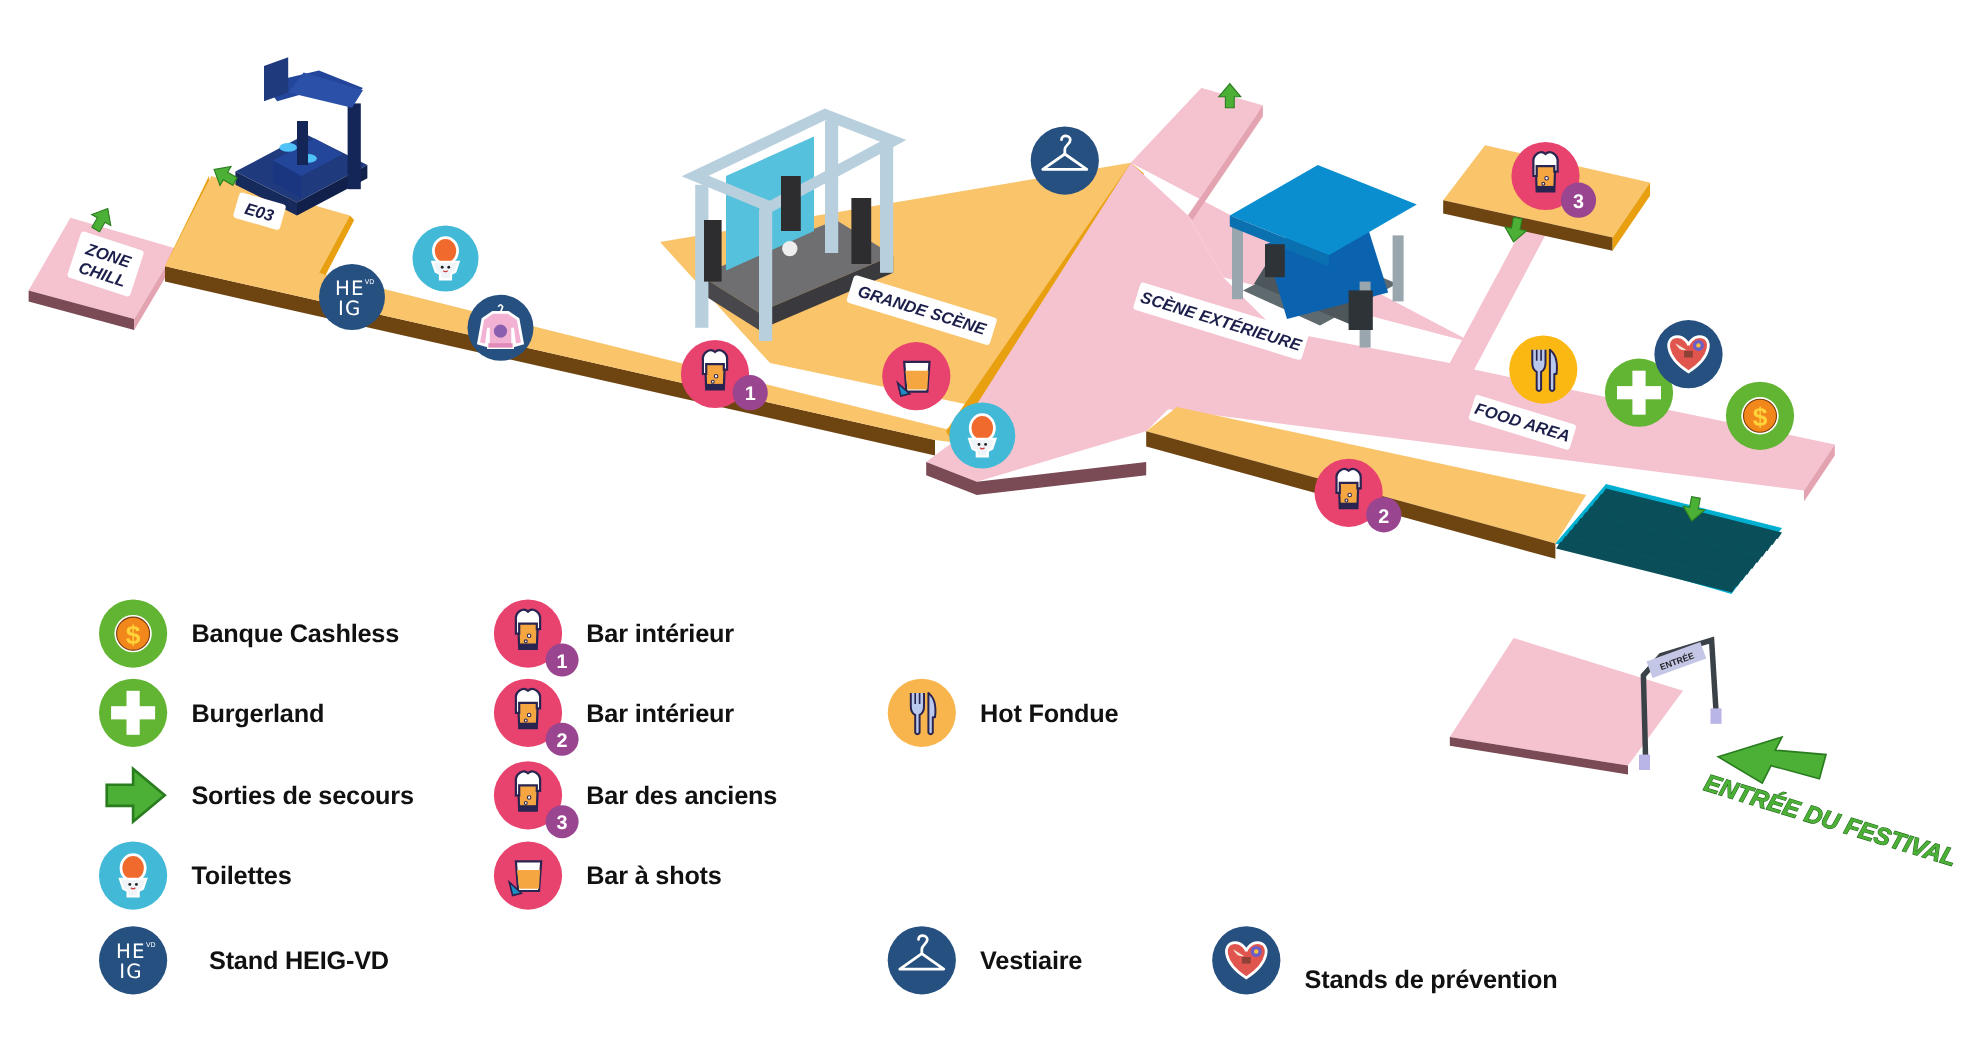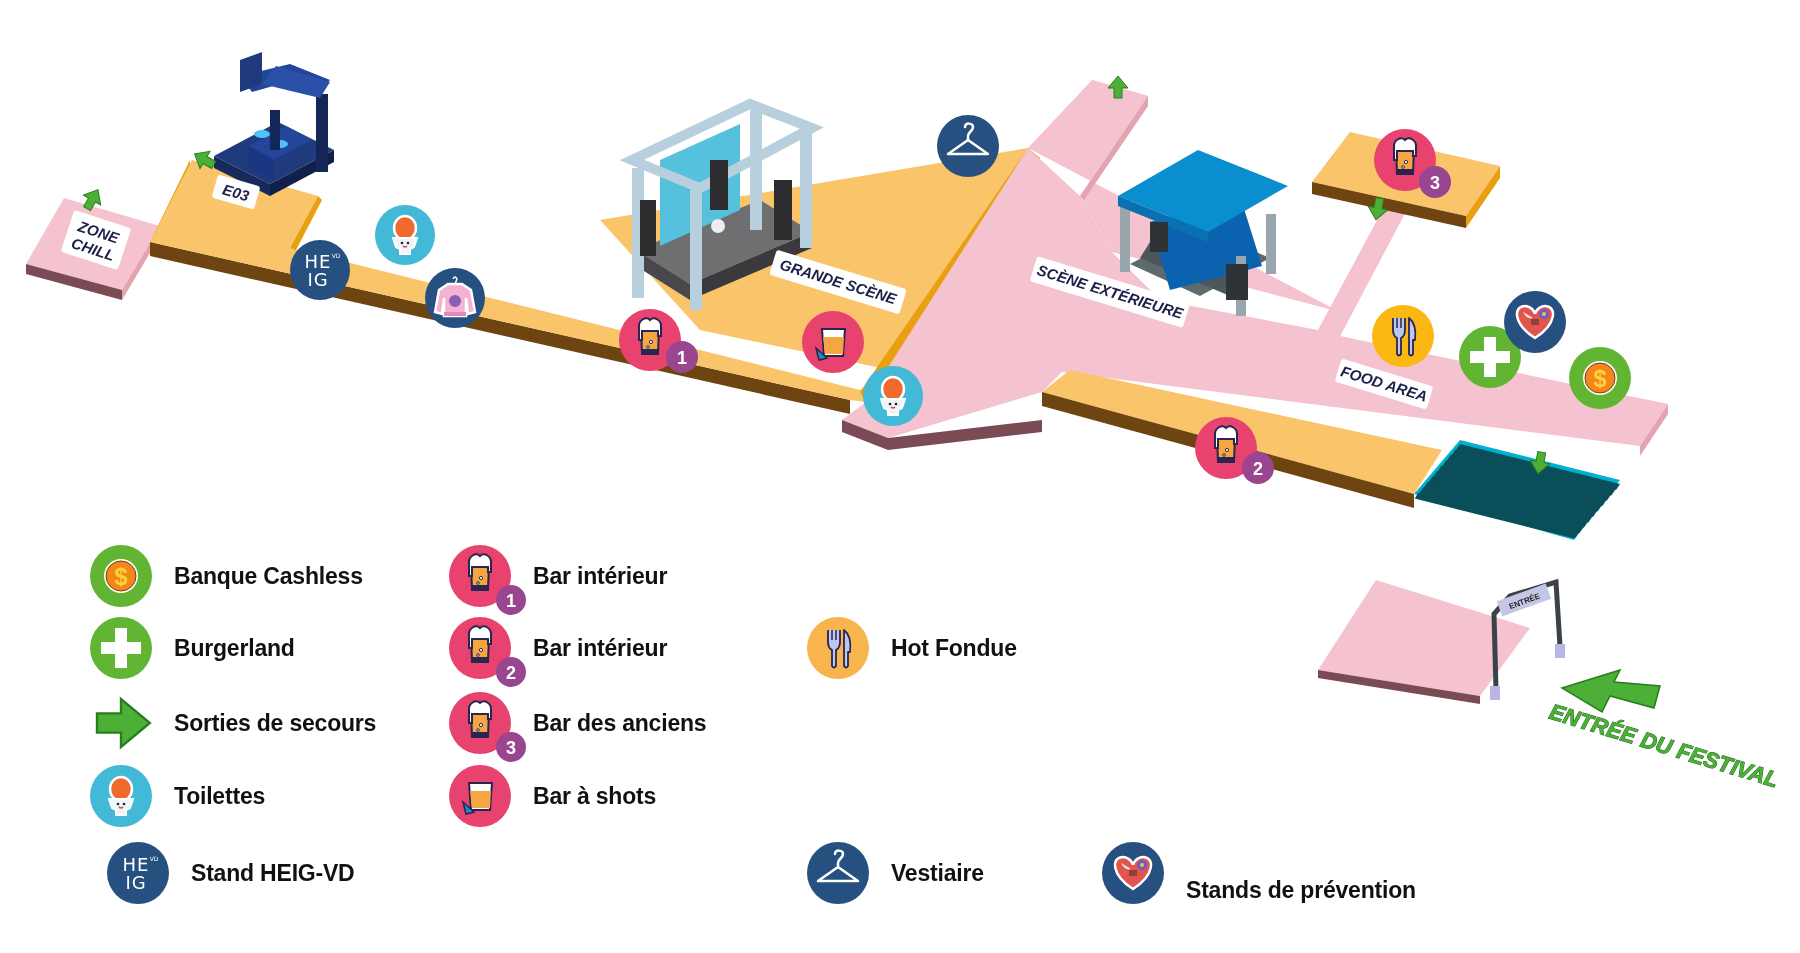--- a/index.html
+++ b/index.html
@@ -332,21 +332,21 @@
   </div>
   <div class="legend-item" style="left:90px; top:765px;">
     <div class="legend-icon">
       <svg viewBox="-31 -31 62 62">
           <circle r="31" fill="#41b9d7"></circle>
           <use href="#g-toilet"></use>
         </svg>
     </div>
     <span class="legend-label">Toilettes</span>
   </div>
-  <div class="legend-item" style="left:107px; top:842px;">
+  <div class="legend-item" style="left:90px; top:842px;gap:16px;">
     <div class="legend-icon">
       <svg viewBox="-31 -31 62 62">
           <circle r="31" fill="#26507f"></circle>
           <use href="#g-heig"></use>
         </svg>
     </div>
     <span class="legend-label">Stand HEIG-VD</span>
   </div>
 
   <div class="legend-item" style="left:449px; top:545px;">

